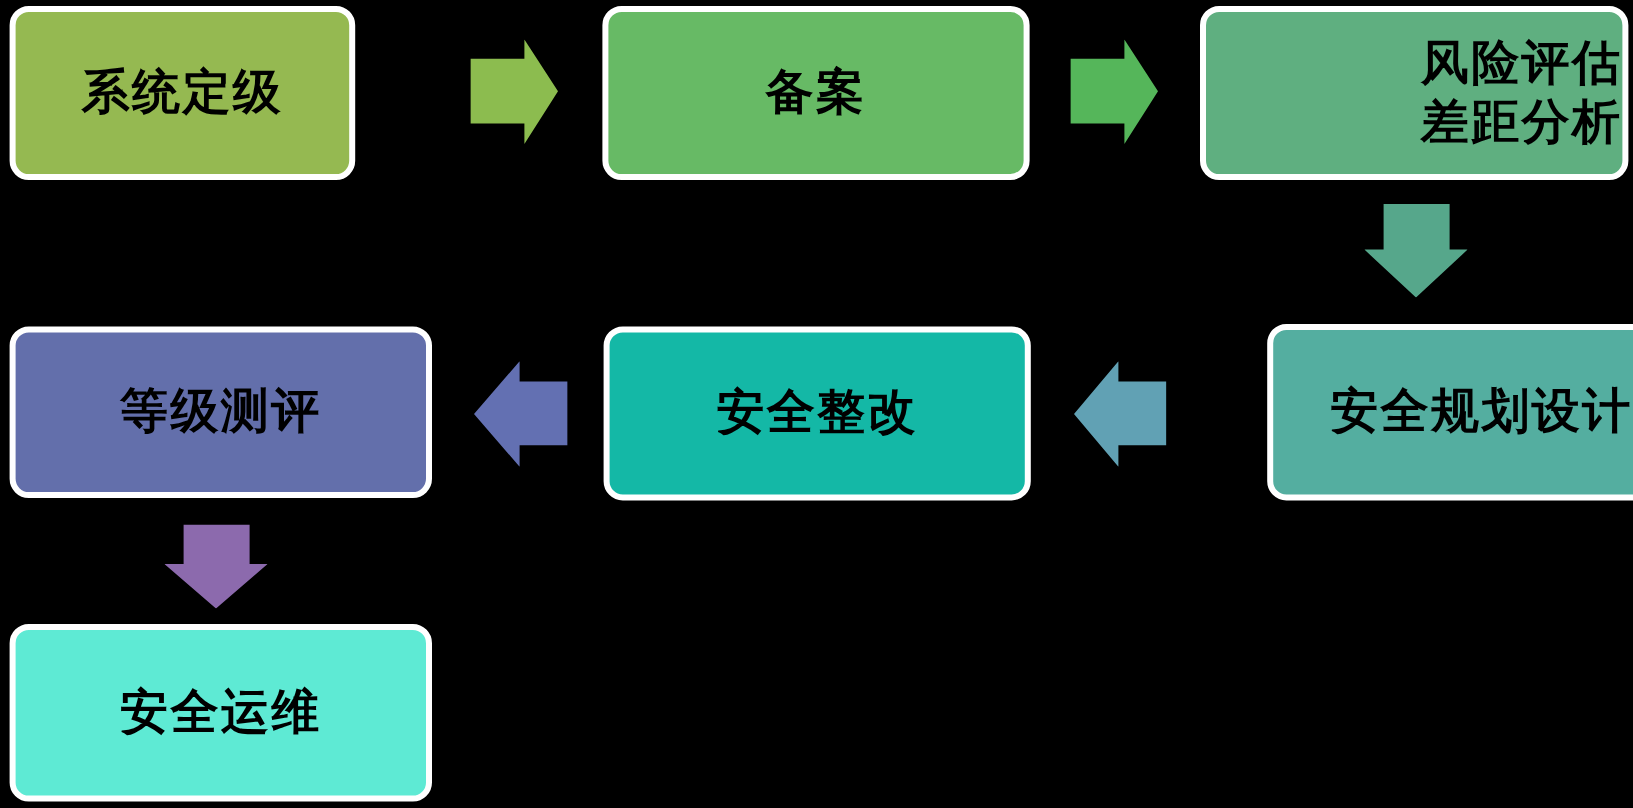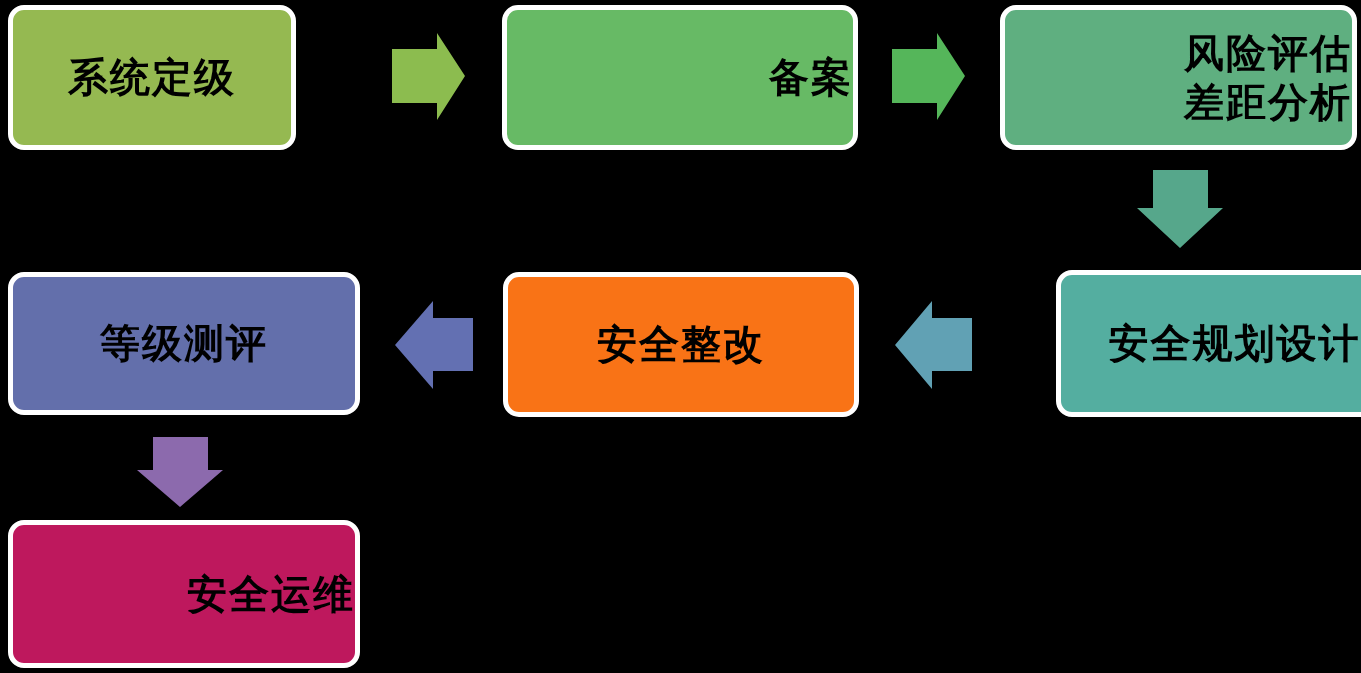--- a/index.html
+++ b/index.html
@@ -28,21 +28,21 @@
     color: #000000;
     font-size: 40px;
     font-weight: bold;
     letter-spacing: 2px;
     text-align: center;
     white-space: pre-line;
     line-height: 1.22;
   }
   
   .pos-n1 { left: 8px;    top: 5px;   width: 288px; height: 145px; }
-  .pos-n2 { left: 502px;  top: 5px;   width: 356px; height: 145px; justify-content: flex-end; }
+  .pos-n2 { left: 502px;  top: 5px;   width: 356px; height: 145px; }
   .pos-n3 { left: 1000px; top: 5px;   width: 357px; height: 145px; }
   .pos-n4 { left: 1056px; top: 270px; width: 357px; height: 147px; }
   .pos-n5 { left: 503px;  top: 272px; width: 356px; height: 145px; }
   .pos-n6 { left: 8px;    top: 272px; width: 352px; height: 143px; }
   .pos-n7 { left: 8px;    top: 520px; width: 352px; height: 148px; }
   
   .arrow { position: absolute; display: block; }
   .pos-a1 { left: 392px;  top: 33px;  }
   .pos-a2 { left: 892px;  top: 33px;  }
   .pos-a3 { left: 1137px; top: 170px; }
@@ -81,33 +81,33 @@
   </svg>
 
   <div class="node pos-n4" style="background-color: rgb(84, 174, 160);">
     <span class="label">安全规划设计</span>
   </div>
 
   <svg class="arrow pos-a4" width="77" height="88" viewBox="0 0 77 88">
     <polygon points="77,17 37,17 37,0 0,44 37,88 37,70 77,70" fill="#61A1B4"></polygon>
   </svg>
 
-  <div class="node pos-n5" style="background-color: #f97316; justify-content: center;">
+  <div class="node pos-n5" style="background-color: #14b8a6; justify-content: center;">
     <span class="label">安全整改</span>
   </div>
 
   <svg class="arrow pos-a5" width="78" height="88" viewBox="0 0 78 88">
     <polygon points="78,17 38,17 38,0 0,44 38,88 38,70 78,70" fill="#6370B2"></polygon>
   </svg>
 
   <div class="node pos-n6" style="background-color: rgb(99, 111, 171);">
     <span class="label">等级测评</span>
   </div>
 
   <svg class="arrow pos-a6" width="86" height="70" viewBox="0 0 86 70">
     <polygon points="16,0 71,0 71,33 86,33 43,70 0,33 16,33" fill="#8C6AAD"></polygon>
   </svg>
 
-  <div class="node pos-n7" style="background-color: #be185d; justify-content: flex-end;">
+  <div class="node pos-n7" style="background-color: #5eead4;">
     <span class="label">安全运维</span>
   </div>
 
 </div>
 
 </body></html>

